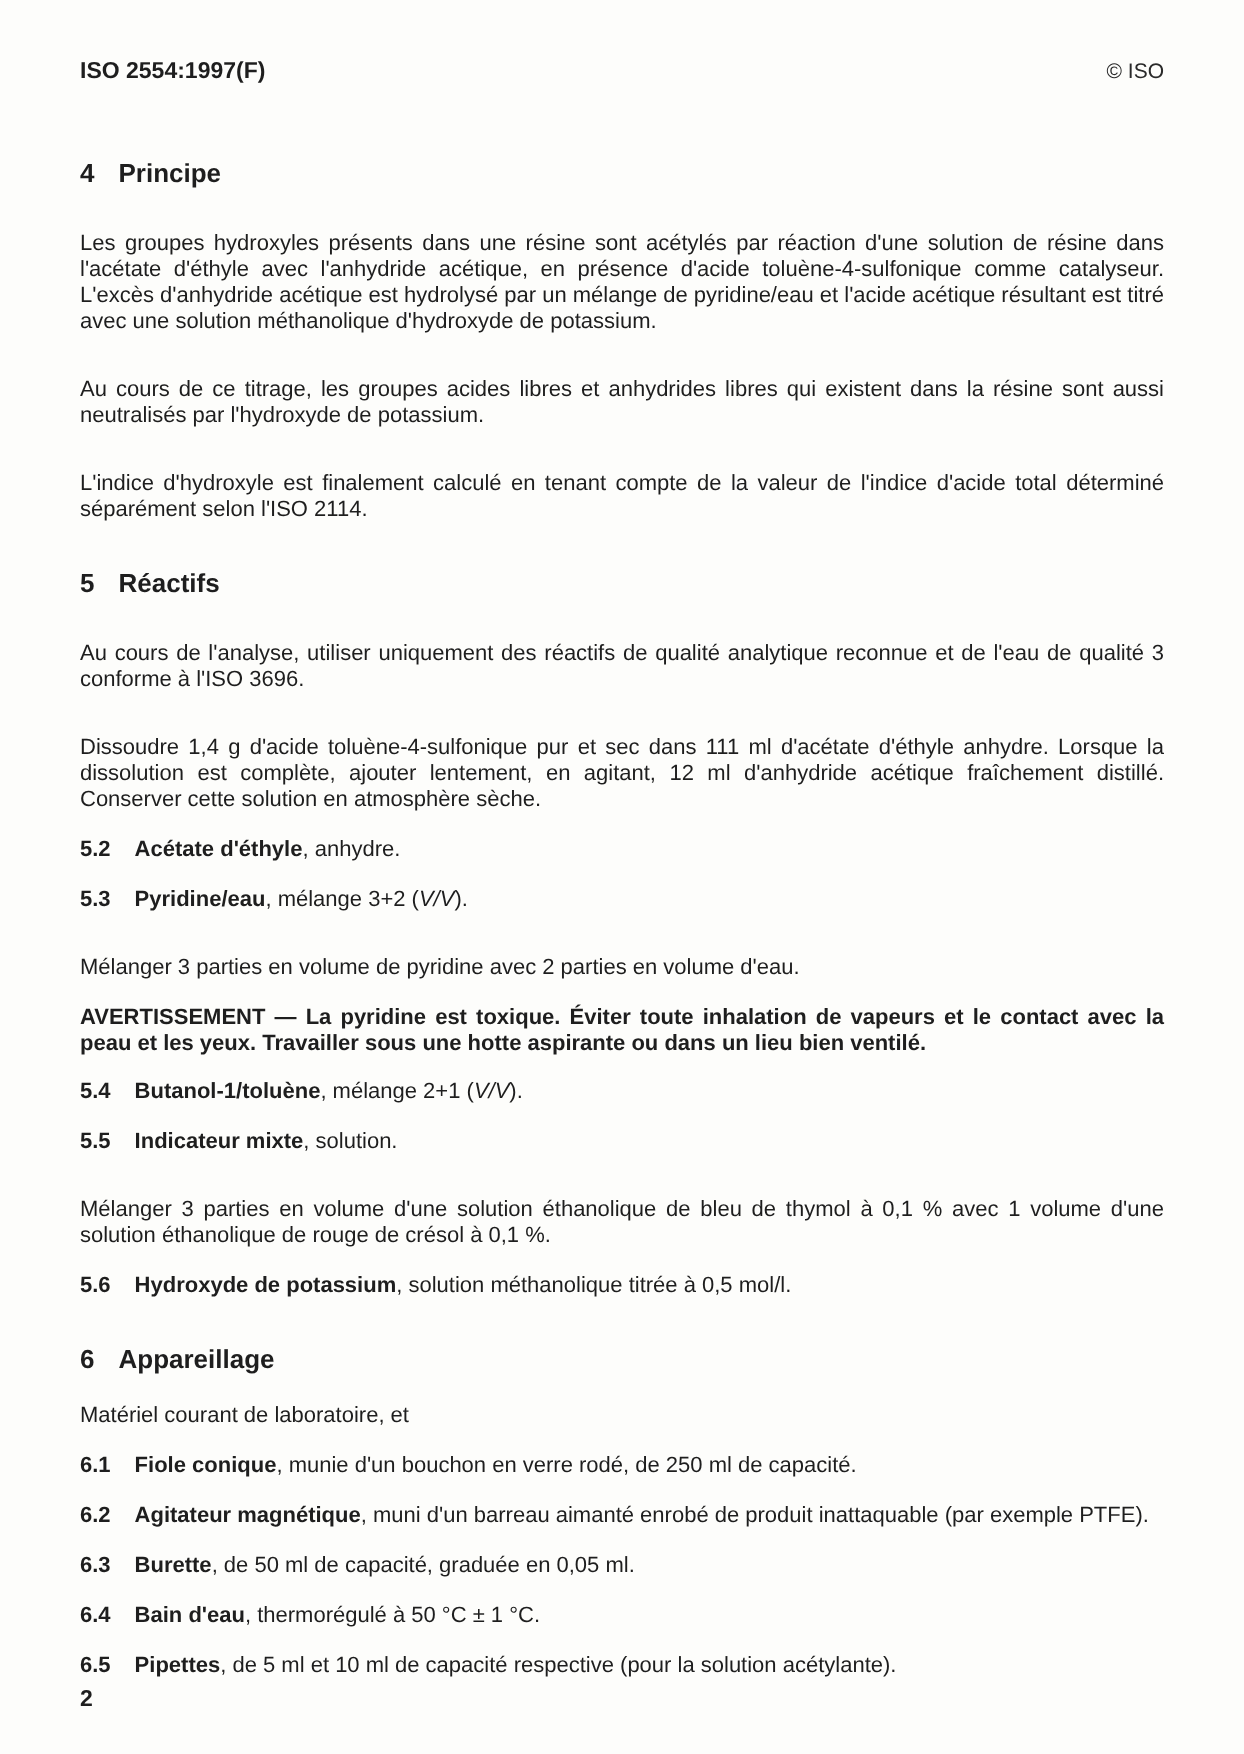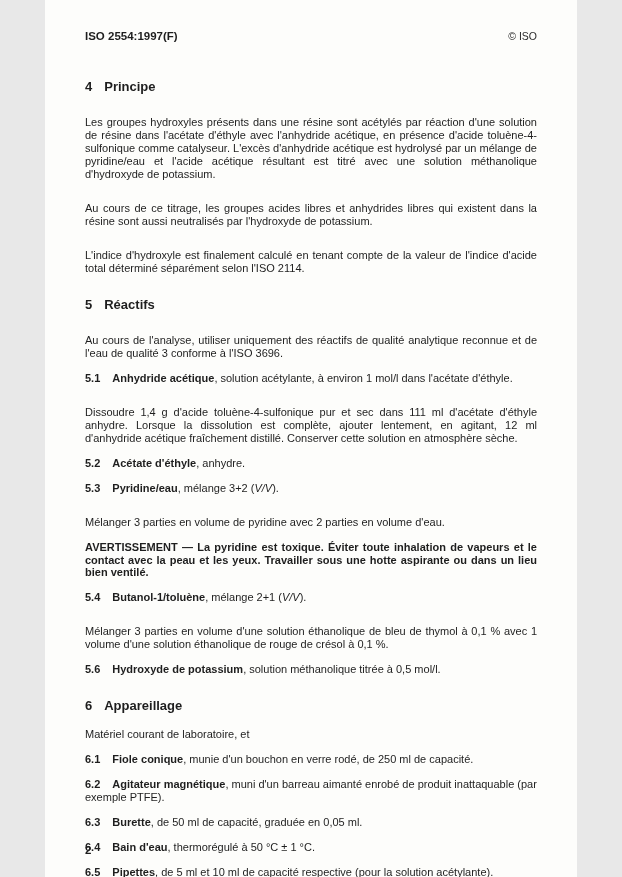--- a/index.html
+++ b/index.html
@@ -1,17 +1,17 @@
 <!DOCTYPE html>
 <html lang="fr"><head>
 <meta charset="utf-8">
 <style>
   html, body { margin: 0; padding: 0; background: #e8e8e8; }
   .page {
-    width: 532px;
+    width: 622px;
     height: 877px;
     margin: 0 auto;
     background: #fdfdfb;
     color: #1e1e1e;
     font-family: "Liberation Sans", "DejaVu Sans", sans-serif;
     font-size: 11px;
     line-height: 13px;
     position: relative;
     box-sizing: border-box;
     padding: 30px 40px 0 40px;
@@ -66,35 +66,35 @@
   <h2><span class="h-num">4</span><span>Principe</span></h2>
 
   <p class="para">Les groupes hydroxyles présents dans une résine sont acétylés par réaction d'une solution de résine dans l'acétate d'éthyle avec l'anhydride acétique, en présence d'acide toluène-4-sulfonique comme catalyseur. L'excès d'anhydride acétique est hydrolysé par un mélange de pyridine/eau et l'acide acétique résultant est titré avec une solution méthanolique d'hydroxyde de potassium.</p>
   <p class="para">Au cours de ce titrage, les groupes acides libres et anhydrides libres qui existent dans la résine sont aussi neutralisés par l'hydroxyde de potassium.</p>
   <p class="para">L'indice d'hydroxyle est finalement calculé en tenant compte de la valeur de l'indice d'acide total déterminé séparément selon l'ISO 2114.</p>
 
   <h2><span class="h-num">5</span><span>Réactifs</span></h2>
 
   <p class="para">Au cours de l'analyse, utiliser uniquement des réactifs de qualité analytique reconnue et de l'eau de qualité 3 conforme à l'ISO 3696.</p>
 
-  <p class="clause"><b class="c-num">5.1</b><b class="c-term">Anhydride acétique</b><span>, solution acétylante, à environ 1 mol/l dans l'acétate d'éthyle.</span></p>
 
   <p class="para">Dissoudre 1,4 g d'acide toluène-4-sulfonique pur et sec dans 111 ml d'acétate d'éthyle anhydre. Lorsque la dissolution est complète, ajouter lentement, en agitant, 12 ml d'anhydride acétique fraîchement distillé. Conserver cette solution en atmosphère sèche.</p>
 
   <p class="clause"><b class="c-num">5.2</b><b class="c-term">Acétate d'éthyle</b><span>, anhydre.</span></p>
 
   <p class="clause"><b class="c-num">5.3</b><b class="c-term">Pyridine/eau</b><span>, mélange 3+2 (</span><span class="vv">V/V</span><span>).</span></p>
 
   <p class="para">Mélanger 3 parties en volume de pyridine avec 2 parties en volume d'eau.</p>
 
   <p class="warning">AVERTISSEMENT — La pyridine est toxique. Éviter toute inhalation de vapeurs et le contact avec la peau et les yeux. Travailler sous une hotte aspirante ou dans un lieu bien ventilé.</p>
 
   <p class="clause"><b class="c-num">5.4</b><b class="c-term">Butanol-1/toluène</b><span>, mélange 2+1 (</span><span class="vv">V/V</span><span>).</span></p>
 
 
+  <p class="clause"><b class="c-num">5.5</b><b class="c-term">Indicateur mixte</b><span>, solution.</span></p>
 
   <p class="para">Mélanger 3 parties en volume d'une solution éthanolique de bleu de thymol à 0,1 % avec 1 volume d'une solution éthanolique de rouge de crésol à 0,1 %.</p>
 
   <p class="clause"><b class="c-num">5.6</b><b class="c-term">Hydroxyde de potassium</b><span>, solution méthanolique titrée à 0,5 mol/l.</span></p>
 
   <h2><span class="h-num">6</span><span>Appareillage</span></h2>
 
   <p>Matériel courant de laboratoire, et</p>
 
   <p class="clause"><b class="c-num">6.1</b><b class="c-term">Fiole conique</b><span>, munie d'un bouchon en verre rodé, de 250 ml de capacité.</span></p>

